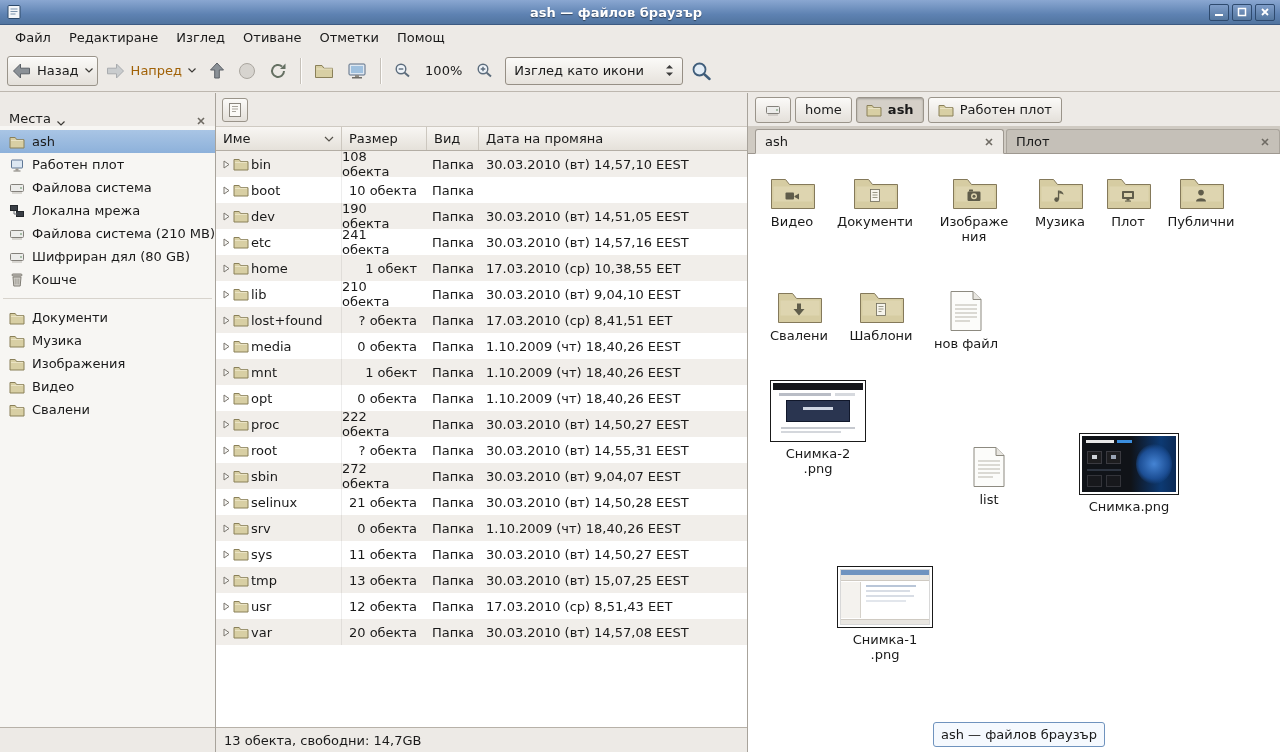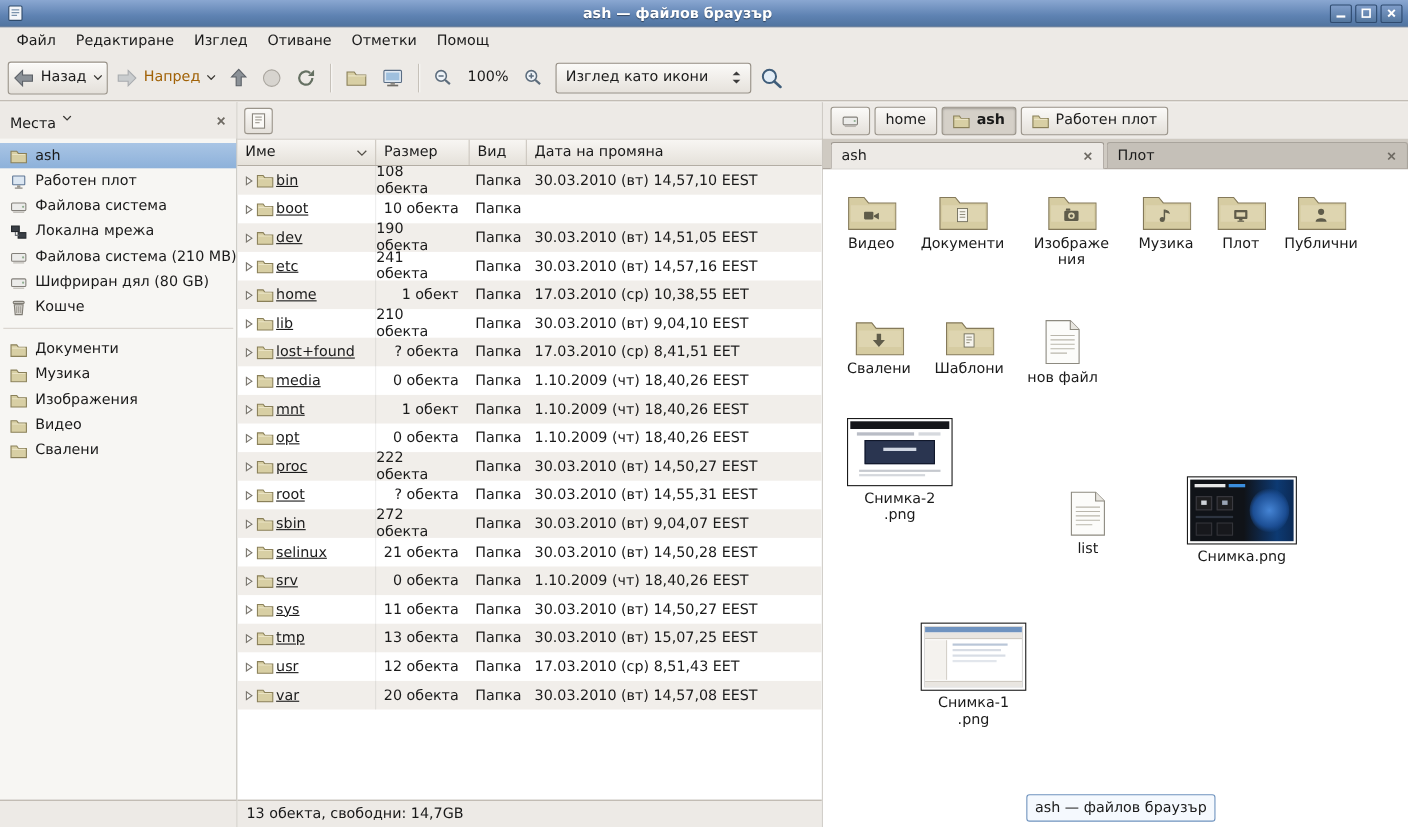--- a/index.html
+++ b/index.html
@@ -22,41 +22,41 @@
   .tbtn.raised { border-color:#9a948a; background:linear-gradient(#fbfaf8,#e4e0da); box-shadow:inset 0 1px 0 #fff; }
   .tbtn.disabled { color:#a16207; }
   .tsep { width:1px; height:26px; background:#c6c1b9; box-shadow:1px 0 0 #fdfcfb; margin:0 5px; }
   .combo { height:28px; min-width:178px; border:1px solid #968f85; border-radius:3px; background:linear-gradient(#fbfaf8,#e6e2dc); display:inline-flex; align-items:center; gap:8px; padding:0 8px; margin-left:4px; }
   .combo .clbl { flex:1; }
   .zoomlbl { padding:0 6px; }
 
   
   .main { position:absolute; top:93px; bottom:0; left:0; right:0; display:flex; }
   .sidebar { width:216px; display:flex; flex-direction:column; border-right:1px solid #a8a39b; background:#f7f6f3; }
-  .sidebar-header { height:33px; flex:0 0 33px; display:flex; align-items:flex-start; gap:6px; padding:12px 9px; background:#edeae6; }
+  .sidebar-header { height:33px; flex:0 0 33px; display:flex; align-items:flex-end; gap:6px; padding:0 9px; background:#edeae6; }
   .sidebar-header .sp { flex:1; }
   .sidebar-list { flex:1; padding-top:4px; overflow:hidden; }
   .side-item { height:23px; display:flex; align-items:center; gap:7px; padding:0 9px; white-space:nowrap; }
   .side-item.selected { background:linear-gradient(#a9c5e5,#8db1da); }
   .side-sep { height:1px; background:#d7d3cc; margin:7px 3px; }
   .side-footer { height:25px; flex:0 0 25px; background:#edeae6; border-top:1px solid #b7b1a8; }
 
   
   .listpane { width:532px; display:flex; flex-direction:column; border-right:1px solid #a8a39b; background:#fff; }
   .listpane-top { height:33px; flex:0 0 33px; background:#edeae6; display:flex; align-items:center; padding:0 6px; }
   .minibtn { width:26px; height:24px; border:1px solid #9a948a; border-radius:3px; background:linear-gradient(#fbfaf8,#e4e0da); display:inline-flex; align-items:center; justify-content:center; }
   .tree-header { height:25px; flex:0 0 25px; display:flex; background:linear-gradient(#f8f6f3,#e5e1da); border-top:1px solid #cfcac2; border-bottom:1px solid #b3ada4; }
   .th { display:flex; align-items:center; gap:4px; padding:0 7px; border-right:1px solid #ccc7bf; }
   .th.c0 { width:126px; justify-content:space-between; }
   .th.c1 { width:85px;text-align:center; } .th.c2 { width:52px; } .th.c3 { flex:1; border-right:none; }
   .tree-body { flex:1; overflow:hidden; background:#fff; }
   .tree-row { height:26px; display:flex; align-items:center; }
   .tree-row.odd { background:#f1eeea; }
   .cell { height:100%; display:flex; align-items:center; }
-  .c-name { width:126px; gap:2px; padding-left:6px; border-right:1px solid rgba(0,0,0,.07);text-decoration:underline; }
+  .c-name { width:126px; gap:2px; padding-left:6px; border-right:1px solid rgba(0,0,0,.07); }
   .c-size { width:85px; justify-content:flex-end; padding-right:10px; }
   .c-type { width:52px; padding-left:5px; }
   .c-date { flex:1; padding-left:7px; }
   .statusbar { height:25px; flex:0 0 25px; background:#edeae6; border-top:1px solid #b7b1a8; display:flex; align-items:center; padding:0 8px; }
 
   
   .iconpane { flex:1; display:flex; flex-direction:column; background:#fff; }
   .pathbar { height:33px; flex:0 0 33px; background:#edeae6; display:flex; align-items:center; gap:4px; padding:0 7px; }
   .pbtn { height:26px; display:inline-flex; align-items:center; gap:6px; padding:0 9px; border:1px solid #9a948a; border-radius:3px; background:linear-gradient(#fbfaf8,#e4e0da); }
   .pbtn.active { background:#d5d0c8; box-shadow:inset 0 1px 2px rgba(0,0,0,.25); font-weight:bold; }

